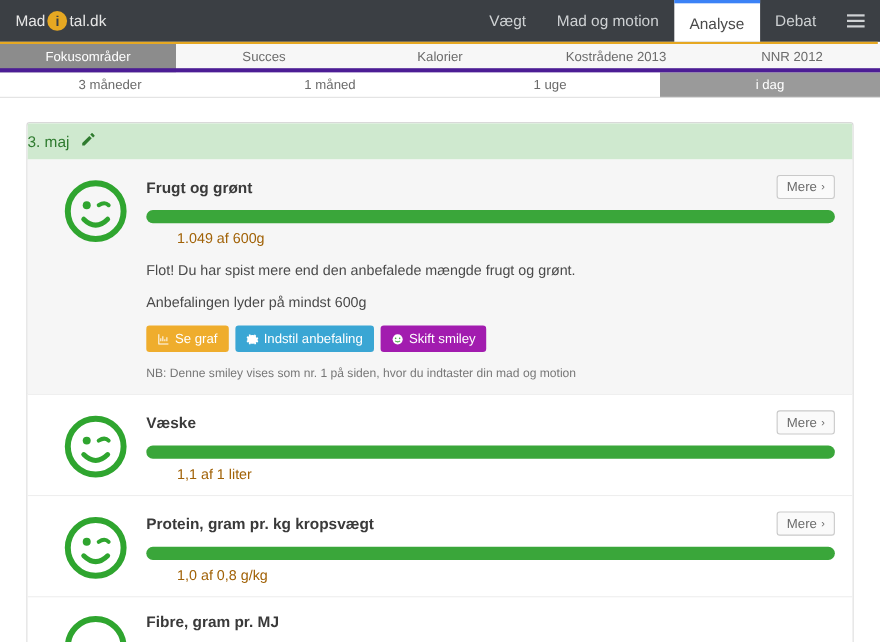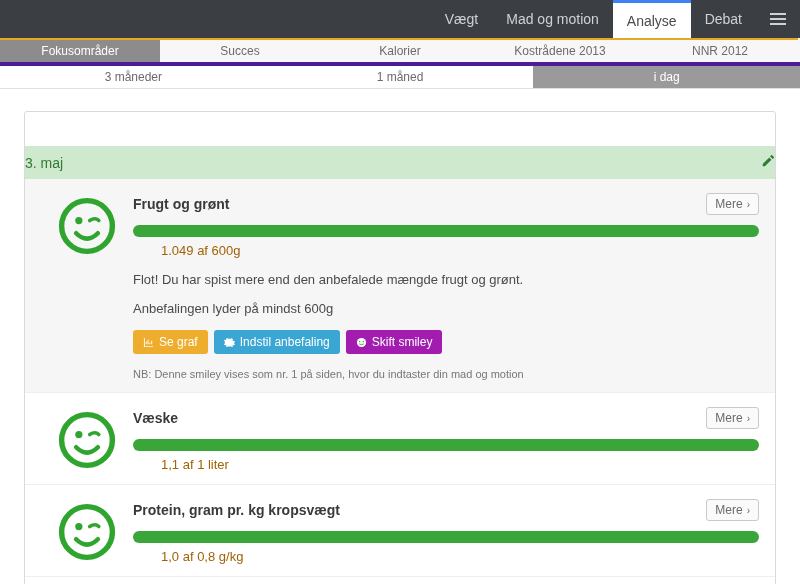--- a/index.html
+++ b/index.html
@@ -18,21 +18,21 @@
   
   .subtabs { display: flex; font-size: 12px; color: #6b6b6b; }
   .subtabs .tab { flex: 1; text-align: center; padding: 4px 0; background: #f7f7f7; border-bottom: 4px solid #4c1d95; cursor: pointer; }
   .subtabs .tab.active { background: #8c8c8c; color: #fff; }
   .timetabs { display: flex; font-size: 12px; color: #6b6b6b; }
   .timetabs .ttab { flex: 1; text-align: center; padding: 4px 0; background: #fff; border-bottom: 1px solid #e1e1e1; cursor: pointer; }
   .timetabs .ttab.active { background: #9a9a9a; color: #fff; }
   
   .page { padding: 22px 24px 0 24px; }
   .card { border: 1px solid #d9d9d9; border-radius: 3px; overflow: hidden; }
-  .date-head { background: #cfe9cf; color: #2f7b2f; text-align: center; padding: 8px 0; font-size: 14px; display: flex; align-items: center; justify-content: space-between; gap: 10px; margin-top: 34px; }
+  .date-head { background: #cfe9cf; color: #2f7b2f; text-align: center; padding: 8px 0; font-size: 14px; display: flex; align-items: center; justify-content: flex-start; gap: 10px; }
   .edit-icon svg { width: 14px; height: 14px; fill: #2f7b2f; }
   .section { display: flex; padding: 14px 16px 12px 16px; border-top: 1px solid #eee; position: relative; background:#fff;}
   .section.first { border-top: none; background: #f6f6f6; }
   .section.first::after { content:""; position:absolute; left:16px; right:16px; bottom:0; }
   .smiley-col { width: 92px; display:flex; justify-content:center; align-items:flex-start; padding-top:4px;}
   .smiley { width: 58px; height: 58px; }
   .body-col { flex: 1; }
   .title-row { display: flex; align-items: center; gap: 8px; }
   .title { font-weight: 700; font-size: 14px; color: #3a3a3a; }
   .more-btn { margin-left: auto; border: 1px solid #c9c9c9; background: #fafafa; color: #6a6a6a; font-size: 12px; padding: 3px 8px; border-radius: 3px; cursor: pointer; display:flex; align-items:center; gap:4px;justify-content:flex-end;}
@@ -49,20 +49,25 @@
   .nb { margin-top: 14px; font-size: 11px; color: #777; }
   .chevron { font-size: 10px; }
   
   .arrow { position: absolute; left: 449px; top: 259px; width: 130px; height: 70px; pointer-events:none; }
   .arrow svg { width: 130px; height: 70px; }
 </style>
 </head>
 <body>
 
 <div class="topnav">
+  <div class="brand">
+    <span>Mad</span>
+    <span class="circle">i</span>
+    <span>tal.dk</span>
+  </div>
   <div class="spacer"></div>
   <div class="nav-item">
       <span>Vægt</span>
     </div>
   <div class="nav-item">
       <span>Mad og motion</span>
     </div>
   <div class="nav-item active">
       <span>Analyse</span>
     </div>
@@ -78,20 +83,21 @@
 <div class="subtabs">
   <div class="tab active"><span>Fokusområder</span></div>
   <div class="tab"><span>Succes</span></div>
   <div class="tab"><span>Kalorier</span></div>
   <div class="tab"><span>Kostrådene 2013</span></div>
   <div class="tab"><span>NNR 2012</span></div>
 </div>
 <div class="timetabs">
   <div class="ttab"><span>3 måneder</span></div>
   <div class="ttab"><span>1 måned</span></div>
+  <div class="ttab"><span>1 uge</span></div>
   <div class="ttab active"><span>i dag</span></div>
 </div>
 
 <div class="page">
   <div class="card">
 
     <div class="date-head">
       <span>3. maj</span>
       <span class="edit-icon">
         <svg viewBox="0 0 16 16">

